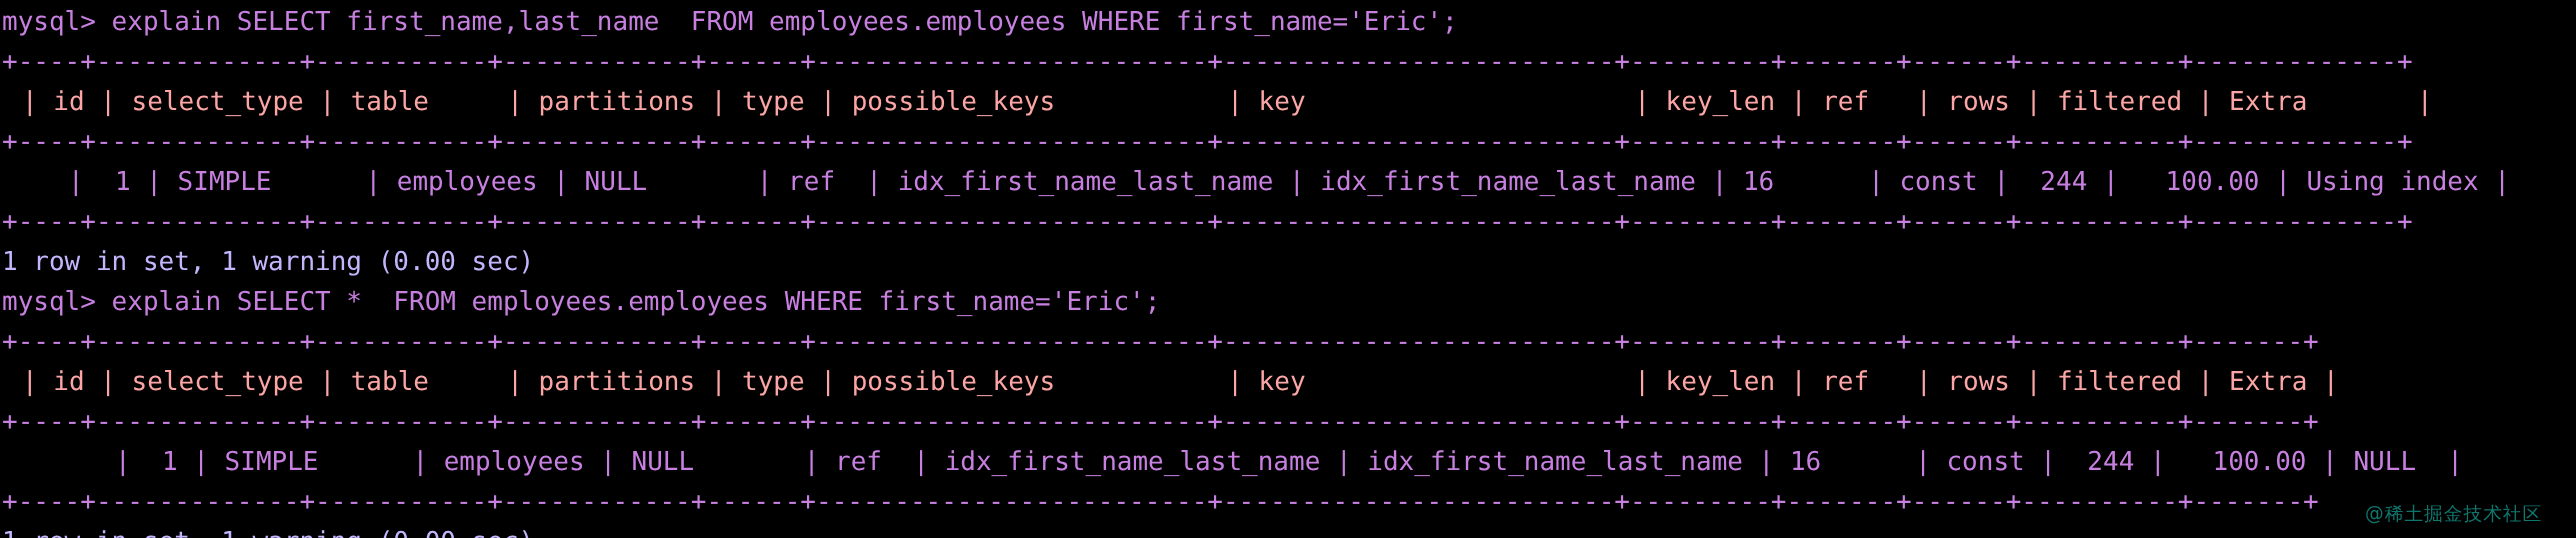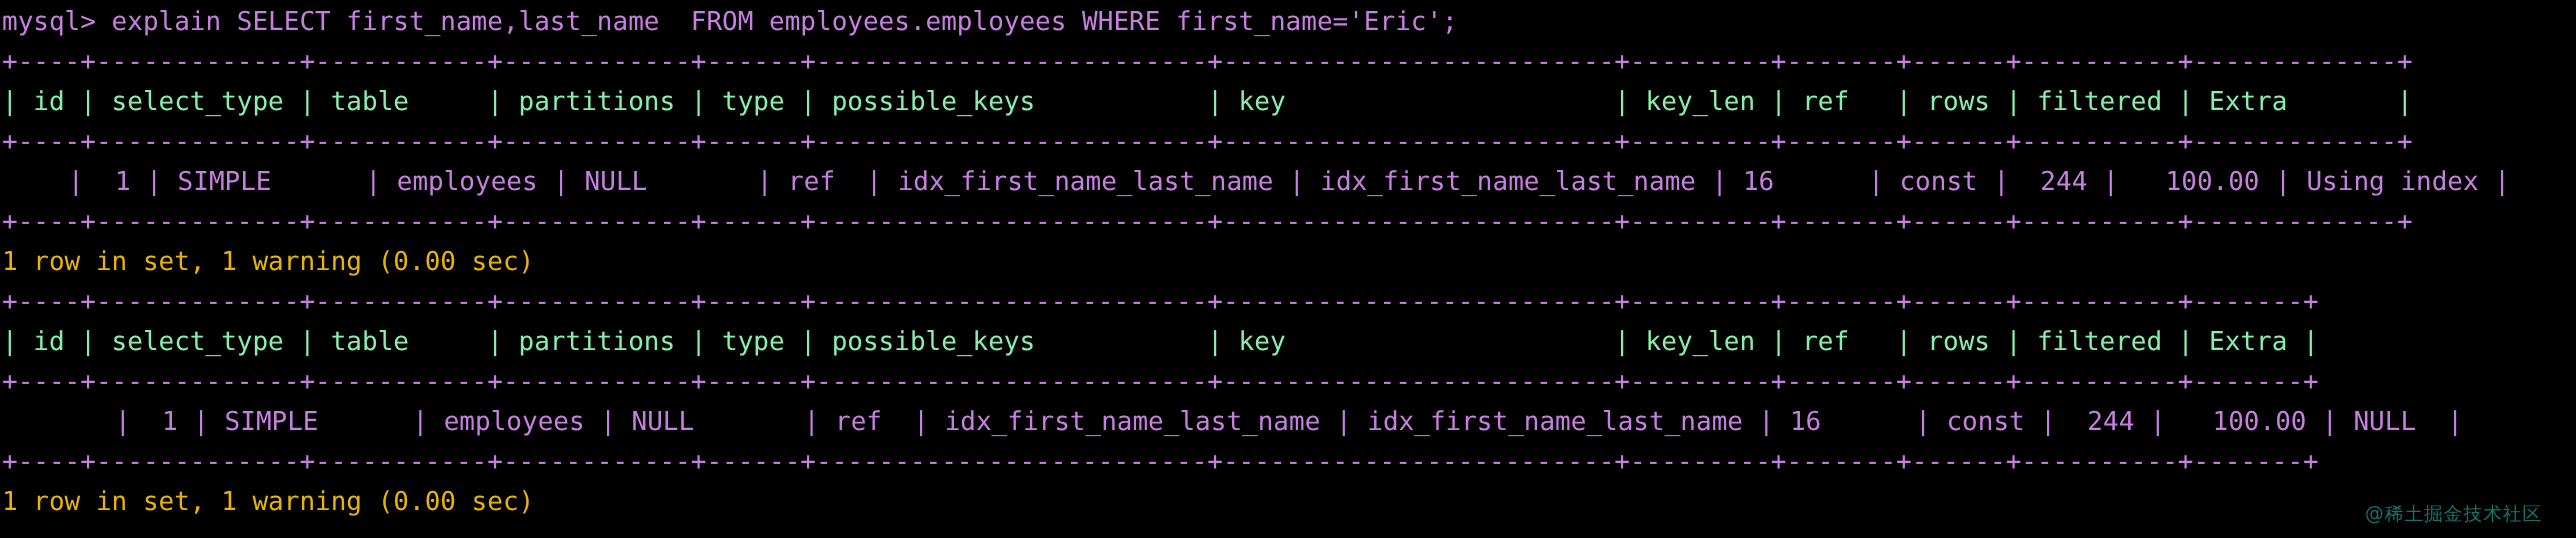--- a/index.html
+++ b/index.html
@@ -31,23 +31,23 @@
     line-height: 40px;
     letter-spacing: 0px;
     color: #c77fe0;
     height: 40px;
     padding-left: 2px;
     text-rendering: geometricPrecision;
     -webkit-font-smoothing: antialiased;
   }
   .line.prompt { color: #c77fe0; }
   .line.rule   { color: #c77fe0; }
-  .line.head   { color: #86efac; }
+  .line.head   { color: #fca5a5; margin-left: 20px; }
   .line.row    { color: #c77fe0; text-align: center; }
-  .line.status { color: #eab308; }
+  .line.status { color: #c4b5fd; }
   #scroll-region {
     position: absolute;
     left: 0;
     top: 2px;
     width: 2576px;
   }
   #watermark {
     position: absolute;
     right: 13.8px;
     bottom: 11.8px;
@@ -66,20 +66,21 @@
   <div id="scroll-region">
 
     <div class="line prompt" style="font-size: 26px;">mysql&gt; explain SELECT first_name,last_name  FROM employees.employees WHERE first_name='Eric';</div>
     <div class="line rule" style="font-size: 26px;">+----+-------------+-----------+------------+------+-------------------------+-------------------------+---------+-------+------+----------+-------------+</div>
     <div class="line head" style="font-size: 26px;">| id | select_type | table     | partitions | type | possible_keys           | key                     | key_len | ref   | rows | filtered | Extra       |</div>
     <div class="line rule" style="font-size: 26px;">+----+-------------+-----------+------------+------+-------------------------+-------------------------+---------+-------+------+----------+-------------+</div>
     <div class="line row" style="font-size: 26px;">|  1 | SIMPLE      | employees | NULL       | ref  | idx_first_name_last_name | idx_first_name_last_name | 16      | const |  244 |   100.00 | Using index |</div>
     <div class="line rule" style="font-size: 26px;">+----+-------------+-----------+------------+------+-------------------------+-------------------------+---------+-------+------+----------+-------------+</div>
     <div class="line status" style="font-size: 26px;">1 row in set, 1 warning (0.00 sec)</div>
 
+    <div class="line prompt" style="font-size: 26px;">mysql&gt; explain SELECT *  FROM employees.employees WHERE first_name='Eric';</div>
     <div class="line rule" style="font-size: 26px;">+----+-------------+-----------+------------+------+-------------------------+-------------------------+---------+-------+------+----------+-------+</div>
     <div class="line head" style="font-size: 26px;">| id | select_type | table     | partitions | type | possible_keys           | key                     | key_len | ref   | rows | filtered | Extra |</div>
     <div class="line rule" style="font-size: 26px;">+----+-------------+-----------+------------+------+-------------------------+-------------------------+---------+-------+------+----------+-------+</div>
     <div class="line row" style="font-size: 26px;">|  1 | SIMPLE      | employees | NULL       | ref  | idx_first_name_last_name | idx_first_name_last_name | 16      | const |  244 |   100.00 | NULL  |</div>
     <div class="line rule" style="font-size: 26px;">+----+-------------+-----------+------------+------+-------------------------+-------------------------+---------+-------+------+----------+-------+</div>
     <div class="line status" style="font-size: 26px;">1 row in set, 1 warning (0.00 sec)</div>
 
   </div>
 
   <div id="watermark">@稀土掘金技术社区</div>

